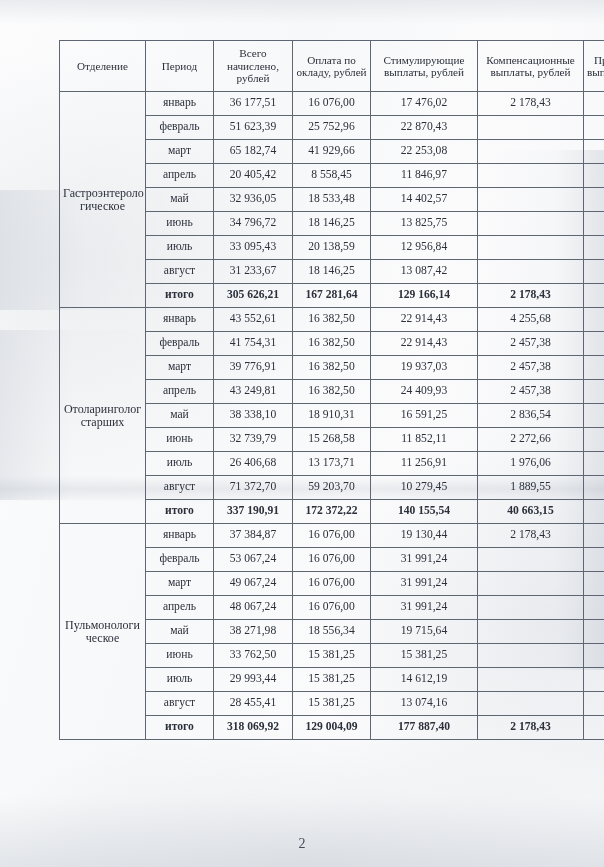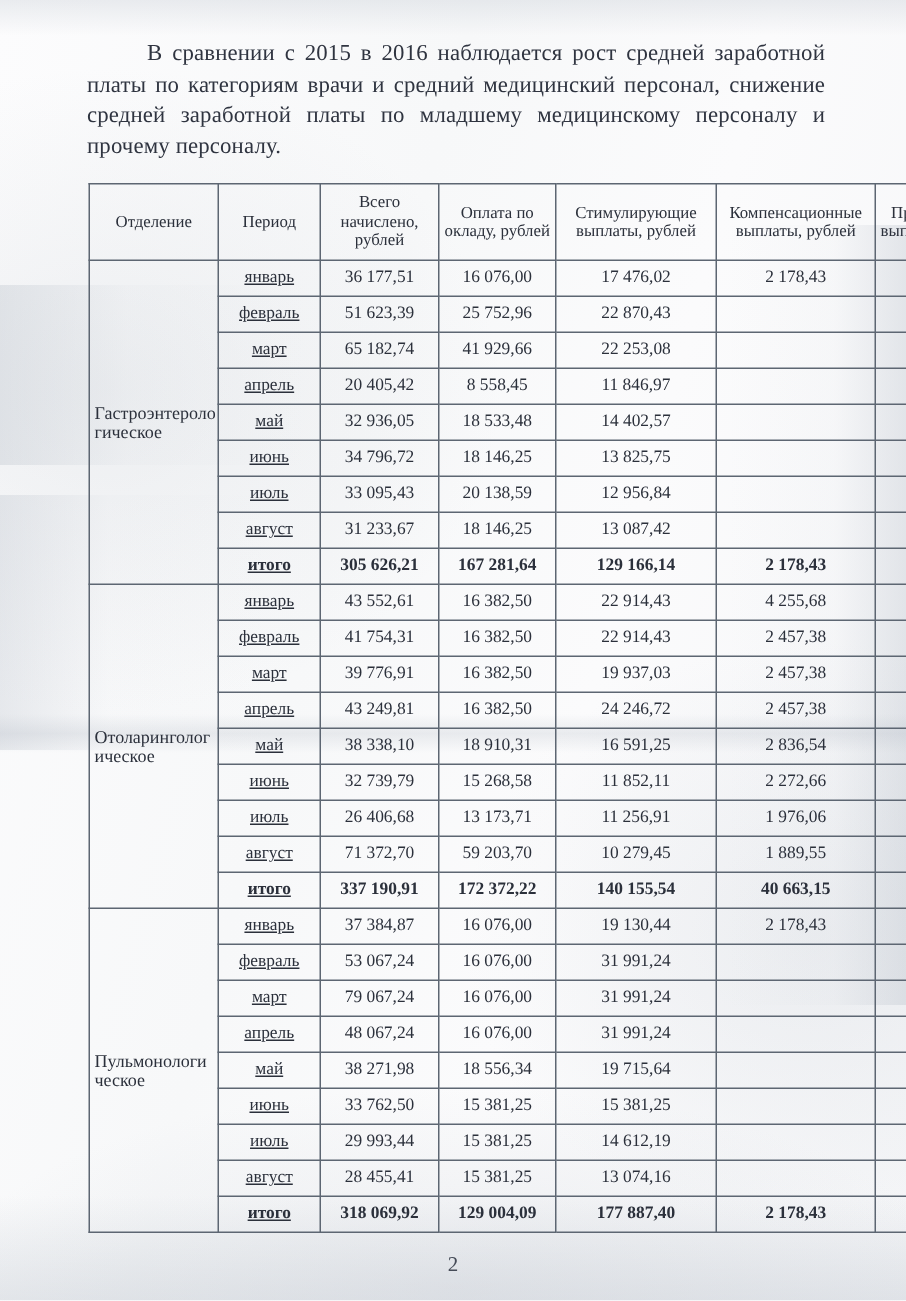--- a/index.html
+++ b/index.html
@@ -96,29 +96,29 @@
     line-height: 12.4px;
   }
   table.payroll thead th {
     text-align: center;
     font-weight: normal;
     height: 44px;
     font-size: 11.2px;
     padding: 3px 2px;
   }
   td.dept {
+    text-align: center;
     font-size: 12px;
     line-height: 14px;
     padding: 0 2px;
   }
   td.period {
     text-align: center;
     font-size: 11.6px;
     height: 19px;
-    text-decoration: underline;
   }
   td.num {
     text-align: center;
     height: 19px;
     font-size: 11.6px;
     white-space: nowrap;
   }
   tr.total td {
     font-weight: bold;
   }
@@ -149,21 +149,20 @@
 <div class="page">
   <div class="streak s1"></div>
   <div class="streak s2"></div>
   <div class="streak s3"></div>
   <div class="streak s4"></div>
   <div class="streak s5"></div>
   <div class="streak s6"></div>
 
   <div class="content">
 
-    <p class="para">В сравнении с 2015 в 2016 наблюдается рост средней заработной платы по категориям врачи и средний медицинский персонал, снижение средней заработной платы по младшему медицинскому персоналу и прочему персоналу.</p>
 
     <div class="tbl-wrap">
       <table class="payroll">
         <colgroup>
           <col class="c-dept">
             <col class="c-period">
             <col class="c-total">
           <col class="c-salary">
             <col class="c-stim">
             <col class="c-comp">
@@ -248,21 +247,21 @@
             </tr>
             <tr class="total">
               <td class="period">итого</td>
               <td class="num">305 626,21</td>
               <td class="num">167 281,64</td>
               <td class="num">129 166,14</td>
               <td class="num">2 178,43</td>
               <td class="num">7 000,00</td>
             </tr>
             <tr>
-              <td class="dept" rowspan="9">Отоларинголог ическое</td>
+              <td class="dept" rowspan="9">Отоларинголог старших</td>
               <td class="period">январь</td>
               <td class="num">43 552,61</td>
               <td class="num">16 382,50</td>
               <td class="num">22 914,43</td>
               <td class="num">4 255,68</td>
               <td class="num"></td>
             </tr>
             <tr>
               <td class="period">февраль</td>
               <td class="num">41 754,31</td>
@@ -276,21 +275,21 @@
               <td class="num">39 776,91</td>
               <td class="num">16 382,50</td>
               <td class="num">19 937,03</td>
               <td class="num">2 457,38</td>
               <td class="num">1 000,00</td>
             </tr>
             <tr>
               <td class="period">апрель</td>
               <td class="num">43 249,81</td>
               <td class="num">16 382,50</td>
-              <td class="num">24 246,72</td>
+              <td class="num">24 409,93</td>
               <td class="num">2 457,38</td>
               <td class="num"></td>
             </tr>
             <tr>
               <td class="period">май</td>
               <td class="num">38 338,10</td>
               <td class="num">18 910,31</td>
               <td class="num">16 591,25</td>
               <td class="num">2 836,54</td>
               <td class="num"></td>
@@ -339,21 +338,21 @@
             <tr>
               <td class="period">февраль</td>
               <td class="num">53 067,24</td>
               <td class="num">16 076,00</td>
               <td class="num">31 991,24</td>
               <td class="num"></td>
               <td class="num">5 000,00</td>
             </tr>
             <tr>
               <td class="period">март</td>
-              <td class="num">79 067,24</td>
+              <td class="num">49 067,24</td>
               <td class="num">16 076,00</td>
               <td class="num">31 991,24</td>
               <td class="num"></td>
               <td class="num">1 000,00</td>
             </tr>
             <tr>
               <td class="period">апрель</td>
               <td class="num">48 067,24</td>
               <td class="num">16 076,00</td>
               <td class="num">31 991,24</td>

